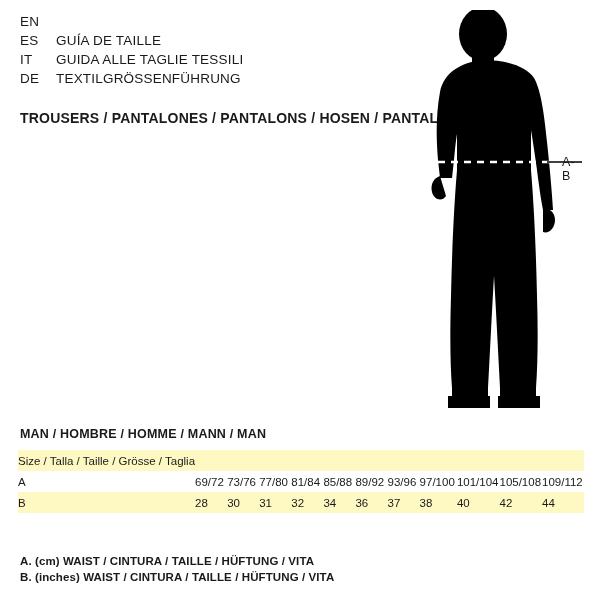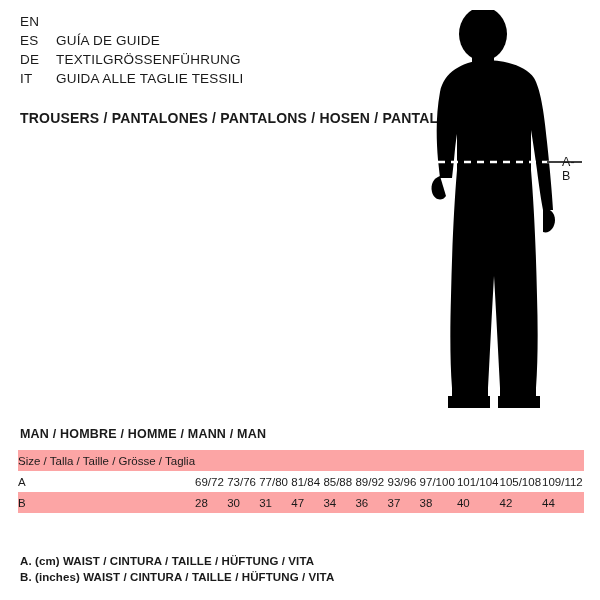--- a/index.html
+++ b/index.html
@@ -89,21 +89,21 @@
     border-collapse: collapse;
     font-size: 11.5px;
   }
   table.size-table td {
     padding: 2px 0 2px 0;
     height: 17px;
     vertical-align: middle;
     white-space: nowrap;
   }
   table.size-table tr.shaded td {
-    background: #fca5a5;
+    background: #fef9c3;
   }
   td.lbl {
     width: 96px;
     padding-left: 4px;
   }
   td.val {
     width: 47px;
     text-align: left;
   }
 
@@ -124,29 +124,29 @@
 <body>
 
 <div class="page">
 
   <div class="lang-block">
     <div class="lang-row">
       <span class="lang-code">EN</span>
     </div>
     <div class="lang-row">
       <span class="lang-code">ES</span>
-      <span class="lang-text">GUÍA DE GUIDE</span>
+      <span class="lang-text">GUÍA DE TAILLE</span>
+    </div>
+    <div class="lang-row">
+      <span class="lang-code">IT</span>
+      <span class="lang-text">GUIDA ALLE TAGLIE TESSILI</span>
     </div>
     <div class="lang-row">
       <span class="lang-code">DE</span>
       <span class="lang-text">TEXTILGRÖSSENFÜHRUNG</span>
-    </div>
-    <div class="lang-row">
-      <span class="lang-code">IT</span>
-      <span class="lang-text">GUIDA ALLE TAGLIE TESSILI</span>
     </div>
   </div>
 
   <div class="section-title">TROUSERS / PANTALONES / PANTALONS / HOSEN / PANTALONI</div>
 
   <div class="figure">
     <svg width="185" height="400" viewBox="0 0 185 400" xmlns="http://www.w3.org/2000/svg">
 
       <ellipse cx="73" cy="24" rx="24" ry="27" fill="#000000"></ellipse>
 
@@ -223,21 +223,21 @@
         <td class="val">97/100</td>
         <td class="val">101/104</td>
         <td class="val">105/108</td>
         <td class="val">109/112</td>
       </tr>
       <tr class="shaded">
         <td class="lbl">B</td>
         <td class="val">28</td>
         <td class="val">30</td>
         <td class="val">31</td>
-        <td class="val">47</td>
+        <td class="val">32</td>
         <td class="val">34</td>
         <td class="val">36</td>
         <td class="val">37</td>
         <td class="val">38</td>
         <td class="val">40</td>
         <td class="val">42</td>
         <td class="val">44</td>
       </tr>
     </tbody>
   </table>

